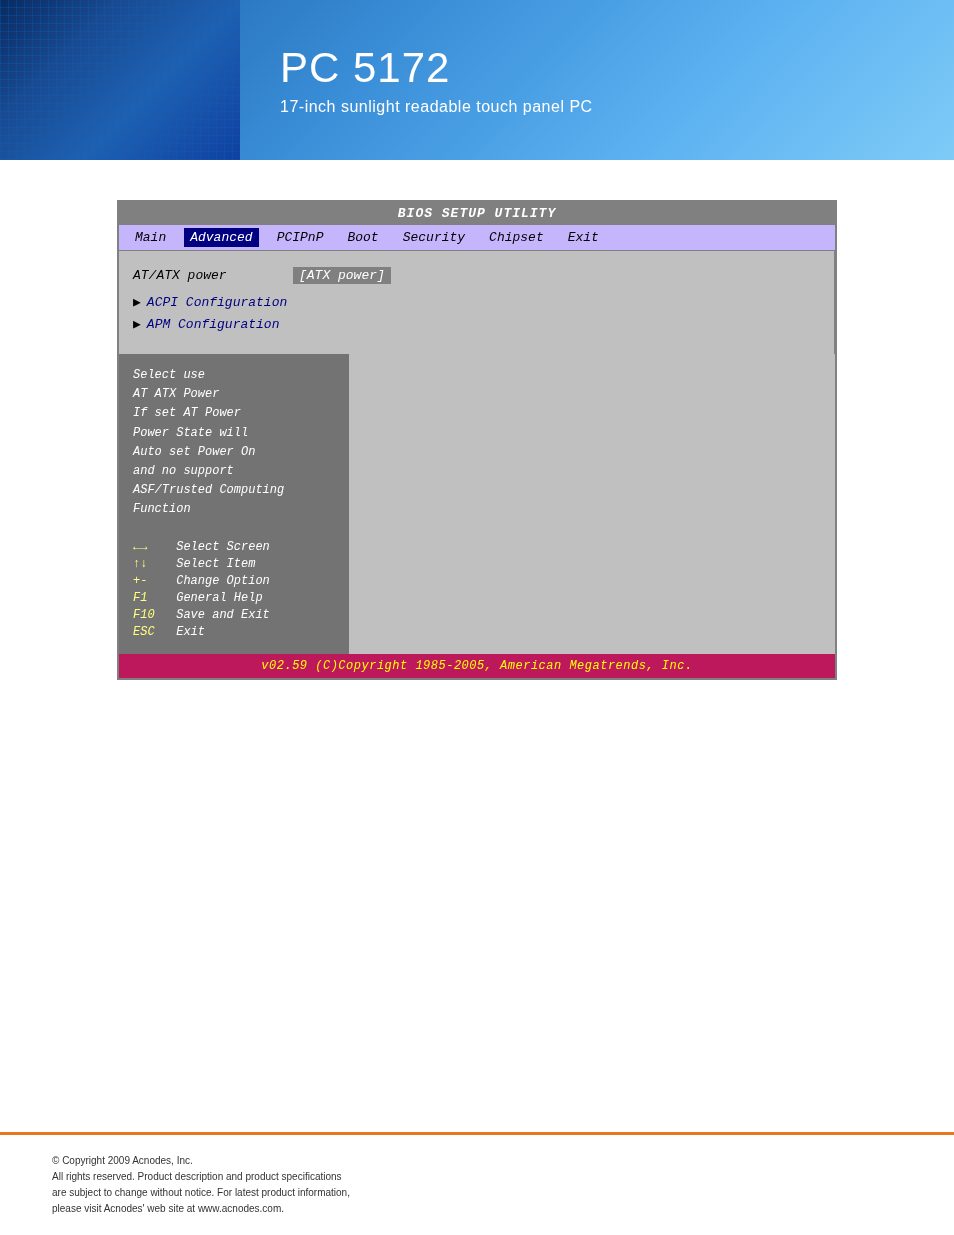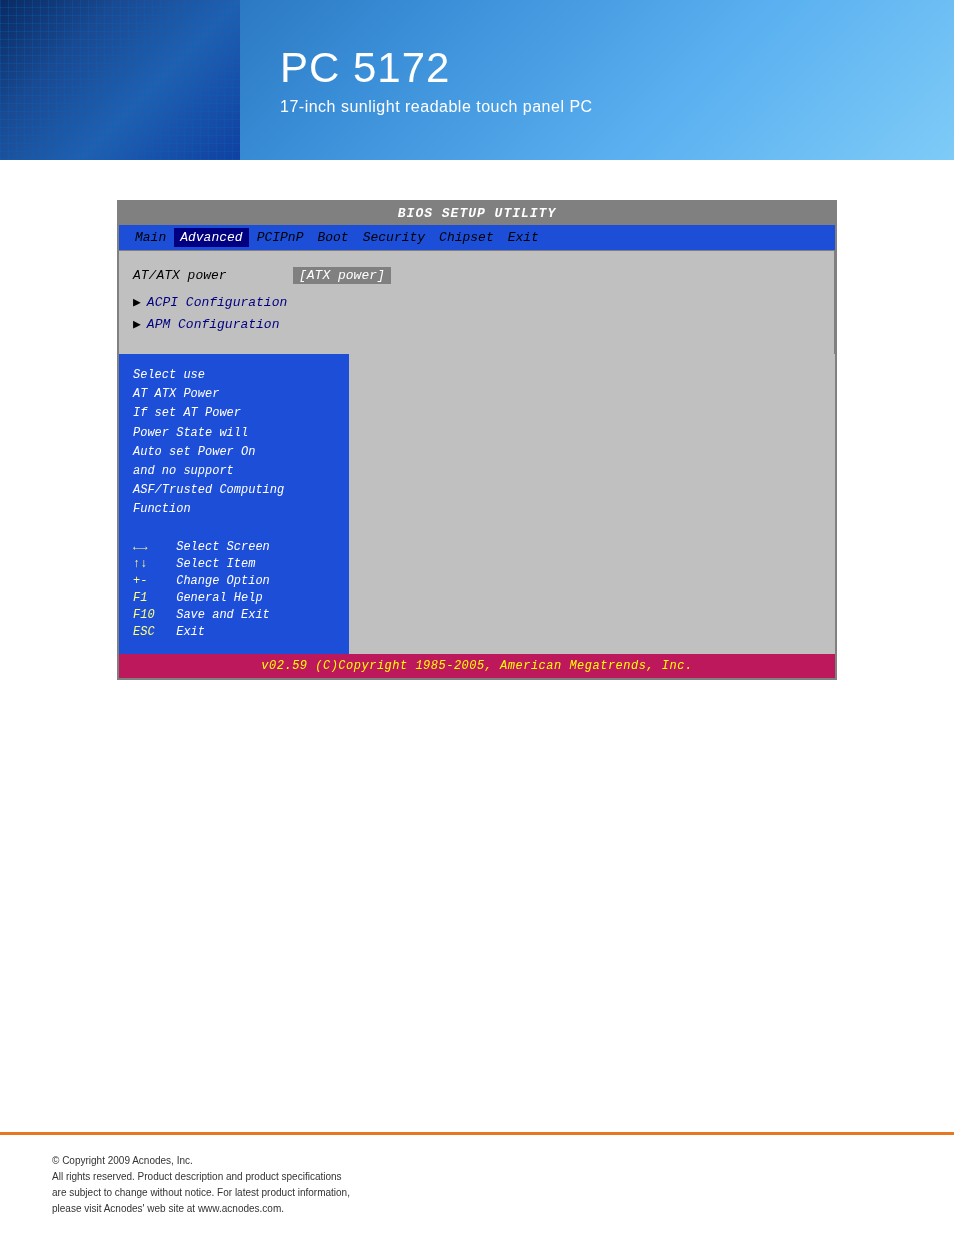--- a/index.html
+++ b/index.html
@@ -78,25 +78,25 @@
       background: #808080;
       text-align: center;
       padding: 4px 0;
       color: white;
       font-size: 13px;
       font-weight: bold;
       letter-spacing: 1px;
     }
 
     .bios-menu-bar {
-      background: #1d4ed8;
+      background: #c4b5fd;
       display: flex;
       align-items: flex-start;
       padding: 3px 10px;
-      gap: 2px;
+      gap: 12px;
       border-bottom: 1px solid #808080;
     }
 
     .bios-menu-item {
       font-size: 13px;
       color: #000;
       cursor: pointer;
       padding: 2px 6px;
       font-family: 'Courier New', Courier, monospace;
     }
@@ -115,21 +115,21 @@
     .bios-left {
       flex: 1;
       padding: 16px 14px;
       background: #c0c0c0;
       border-right: 1px solid #808080;
     }
 
     .bios-right {
       width: 230px;
       padding: 12px 14px;
-      background: #1d4ed8;
+      background: #737373;
       color: white;
       font-size: 12px;
       font-family: 'Courier New', Courier, monospace;
     }
 
     .bios-item {
       display: flex;
       align-items: center;
       margin-bottom: 8px;
       font-size: 13px;

